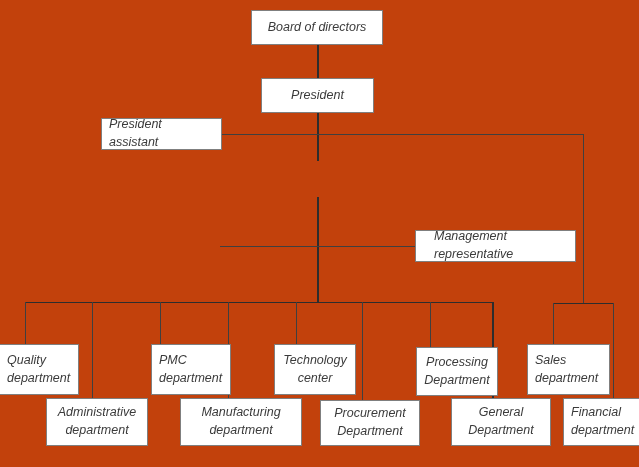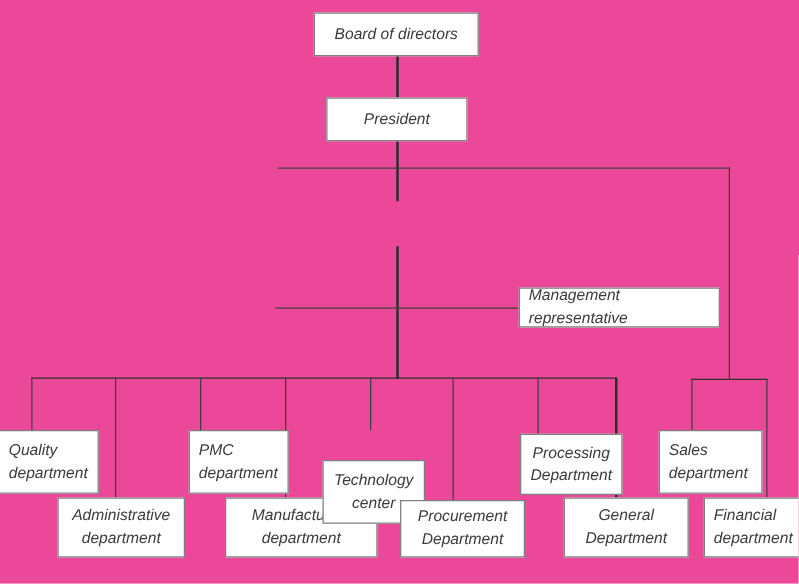--- a/index.html
+++ b/index.html
@@ -8,21 +8,21 @@
     padding: 0;
     background: #ffffff;
   }
   body {
     font-family: "Liberation Sans", sans-serif;
   }
   #chart-root {
     position: relative;
     width: 639px;
     height: 467px;
-    background: #ec4899;
+    background: #c2410c;
     overflow: hidden;
   }
   .node {
     position: absolute;
     box-sizing: border-box;
     border: 1px solid #7f7f7f;
     background: #ffffff;
     color: #3b3b3b;
     font-style: italic;
     font-size: 12.5px;
@@ -98,24 +98,27 @@
   <div class="connector v" style="left:613px; top:303px; height:95px;"></div>
 
   <div class="node center" style="left:251px; top:10px; width:132px; height:35px;">
     <span class="label">Board of directors</span>
   </div>
 
   <div class="node center" style="left:261px; top:78px; width:113px; height:35px;">
     <span class="label">President</span>
   </div>
 
+  <div class="node left" style="left:101px; top:118px; width:121px; height:32px;">
+    <span class="label">President assistant</span>
+  </div>
 
 
 
-  <div class="node left" style="left:415px; top:230px; width:161px; height:32px;">
+  <div class="node left" style="left:415px; top:230px; width:161px; height:32px;padding-left:11px;">
     <span class="label">Management representative</span>
   </div>
 
   <div class="node left" style="left:-1px; top:344px; width:80px; height:51px;">
     <span class="label">Quality
 department</span>
   </div>
 
   <div class="node center" style="left:46px; top:398px; width:102px; height:48px;align-items:center;">
     <span class="label">Administrative
@@ -125,21 +128,21 @@
   <div class="node left" style="left:128px; top:344px; width:80px; height:51px;margin-left:23px;">
     <span class="label">PMC
 department</span>
   </div>
 
   <div class="node center" style="left:180px; top:398px; width:122px; height:48px;">
     <span class="label">Manufacturing
 department</span>
   </div>
 
-  <div class="node center" style="left:258px; top:344px; width:82px; height:51px;margin-top:24px;">
+  <div class="node center" style="left:274px; top:344px; width:82px; height:51px;">
     <span class="label">Technology
 center</span>
   </div>
 
   <div class="node center" style="left:320px; top:400px; width:100px; height:46px;">
     <span class="label">Procurement
 Department</span>
   </div>
 
   <div class="node center" style="left:396px; top:347px; width:82px; height:49px;margin-left:20px;">

